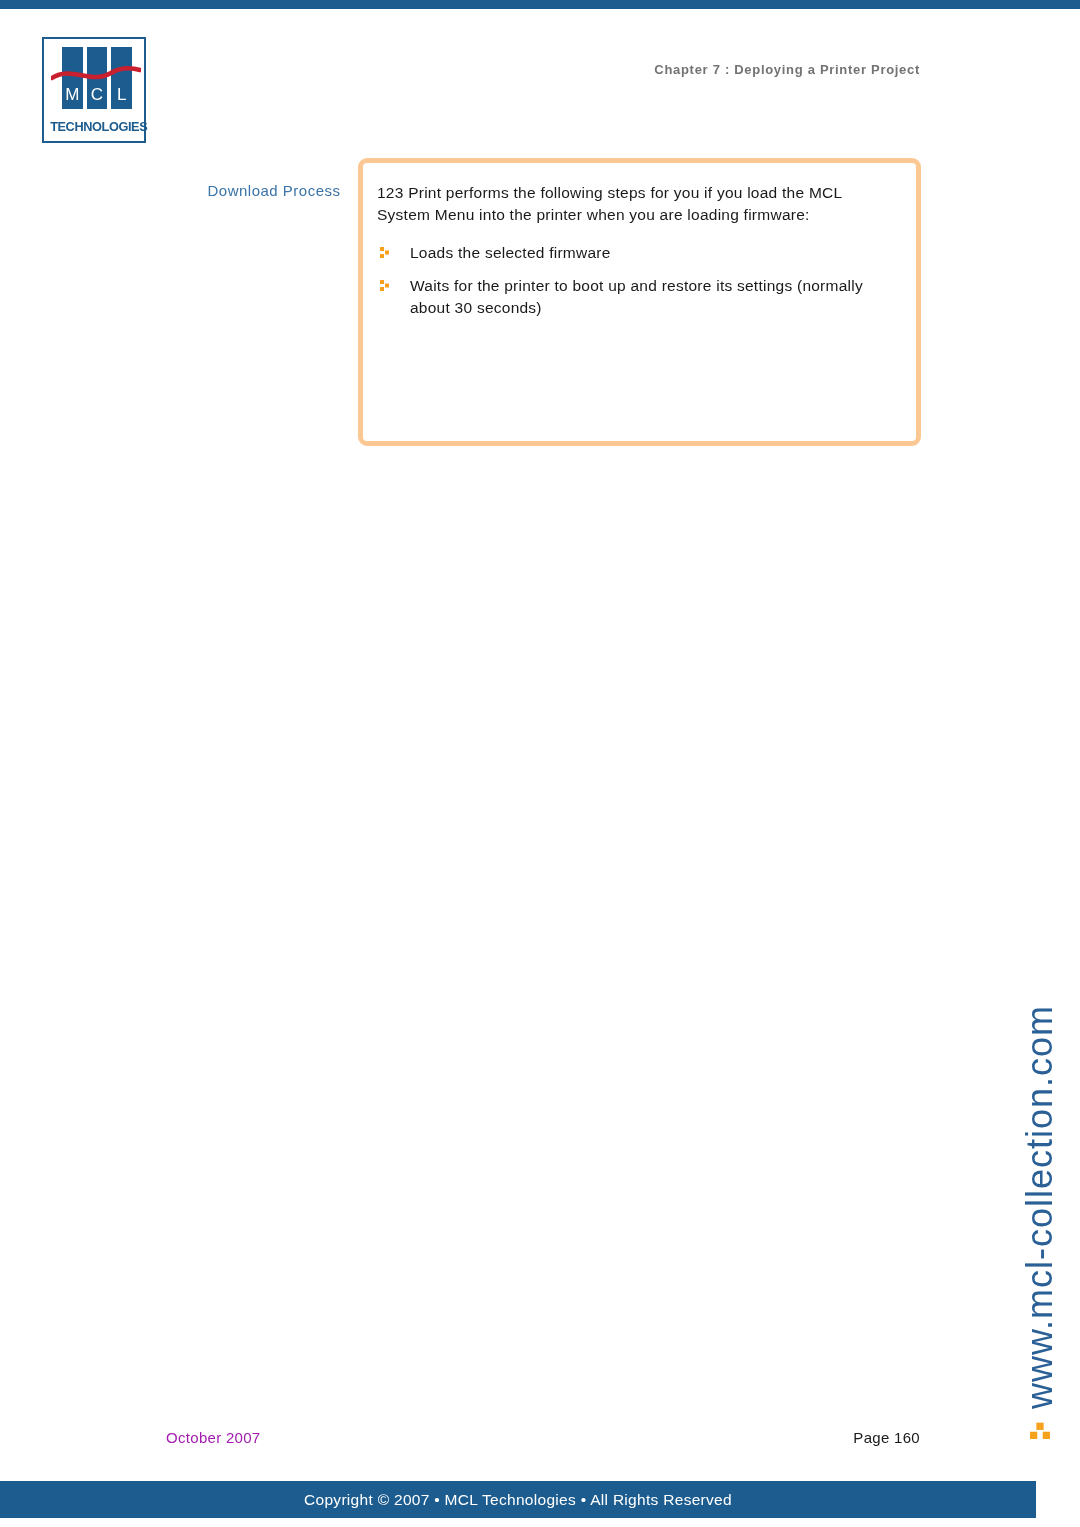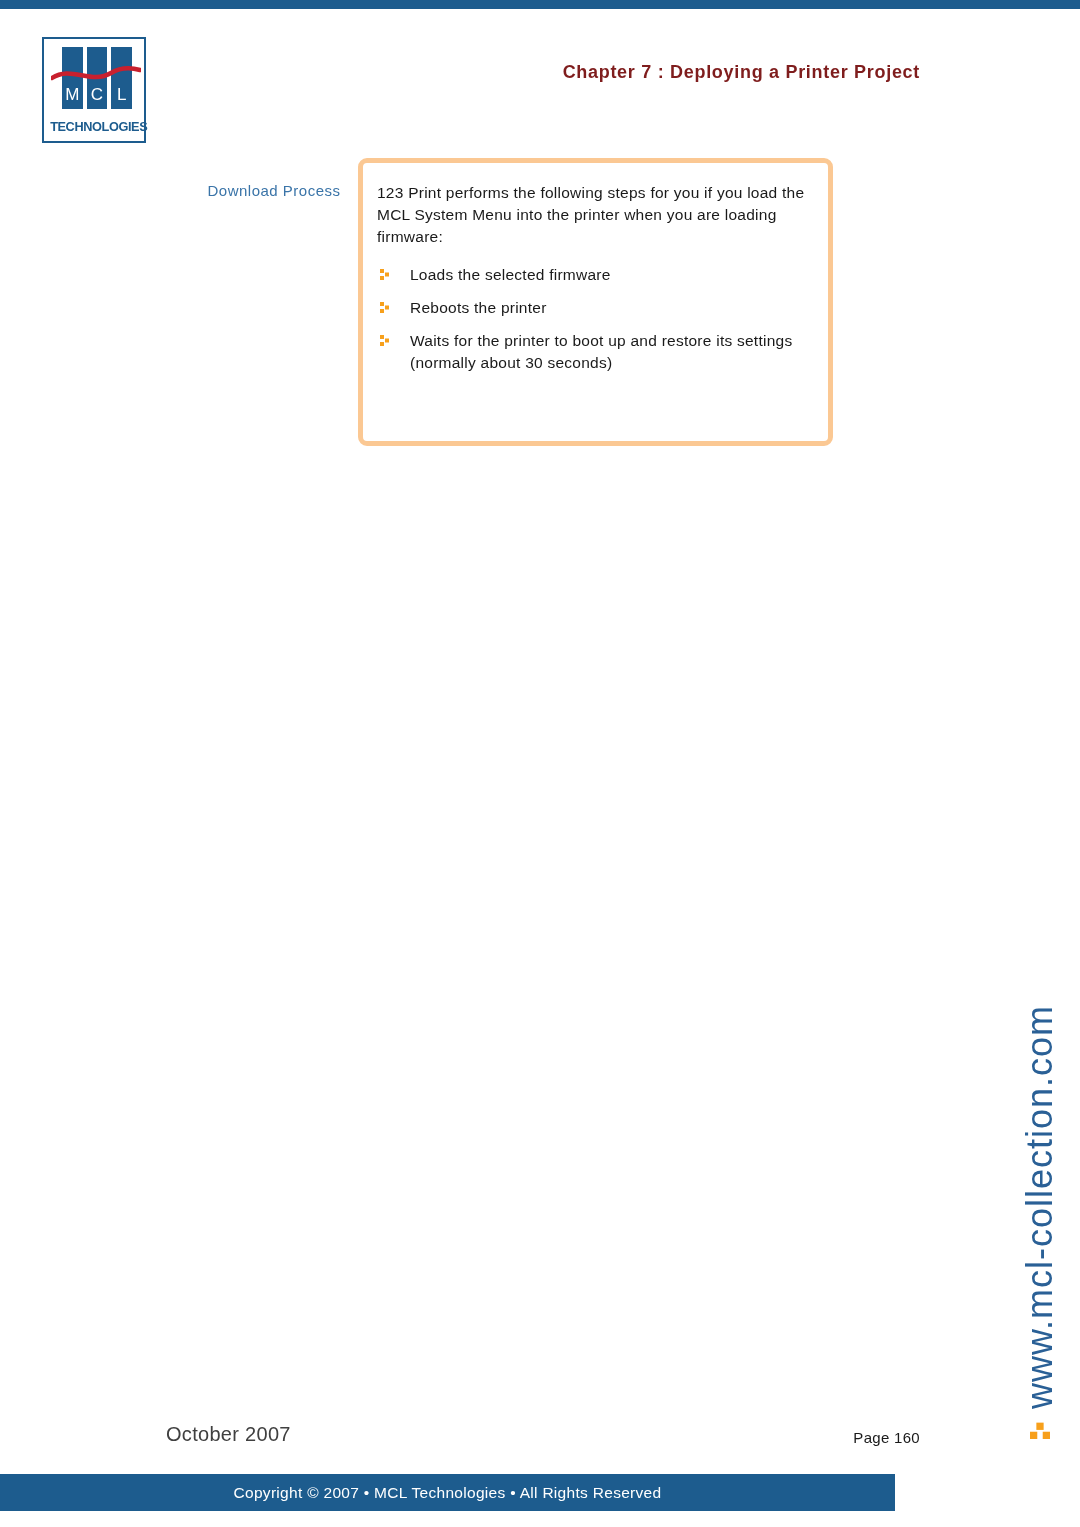--- a/index.html
+++ b/index.html
@@ -82,44 +82,44 @@
     font-size: 12.5px;
     font-weight: bold;
     letter-spacing: -0.4px;
     transform: scaleX(1.02);
   }
 
   
   .chapter-header {
     position: absolute;
     right: 160px; top: 62px;
-    font-size: 18px;
+    font-size: 13px;
     font-weight: bold;
     letter-spacing: 0.7px;
-    color: #7f1d1d;
+    color: #737373;
     white-space: nowrap;
   }
 
   
   .section-label {
     position: absolute;
     left: 199px; top: 182px;
     width: 150px;
     text-align: center;
     font-size: 15px;
     color: #3a74a8;
     letter-spacing: 0.5px;
     white-space: nowrap;
   }
 
   
   .content-box {
     position: absolute;
     left: 358px; top: 158px;
-    width: 475px;
+    width: 563px;
     min-height: 288px;
     border: 5px solid #fbc893;
     border-radius: 9px;
     background: #ffffff;
     padding: 19px 22px 24px 14px;
   }
   .para {
     font-size: 15.5px;
     line-height: 22px;
     letter-spacing: 0.25px;
@@ -173,38 +173,38 @@
   .watermark-ico {
     margin-top: 10px;
     width: 20px; height: 20px;
     transform: rotate(-90deg);
   }
 
   
   .footer-left {
     position: absolute;
     left: 166px; bottom: 81px;
-    font-size: 20px;
+    font-size: 15px;
     letter-spacing: 0.3px;
-    color: #404040;
+    color: #a21caf;
     margin-top: 22px;
   }
   .footer-right {
     position: absolute;
     right: 160px; bottom: 81px;
     font-size: 15px;
     letter-spacing: 0.3px;
     color: #1a1a1a;
   }
 
   
   .copyright-bar {
     position: absolute;
-    left: 0; bottom: 16px;
-    width: 895px;
+    left: 0; bottom: 9px;
+    width: 1036px;
     height: 37px;
     background: #1d5c8e;
     color: #ffffff;
     display: flex;
     align-items: center;
     justify-content: center;
     font-size: 15.5px;
     letter-spacing: 0.3px;
   }
 </style>
@@ -247,28 +247,20 @@
         <rect x="5" y="3.5" width="4" height="4" fill="#F7A01C"></rect>
       </svg>
       <span>Loads the selected firmware</span>
     </li>
     <li>
       <svg class="bullet-ico" viewBox="0 0 11 11">
         <rect x="0" y="0" width="4" height="4" fill="#F7A01C"></rect>
         <rect x="0" y="7" width="4" height="4" fill="#F7A01C"></rect>
         <rect x="5" y="3.5" width="4" height="4" fill="#F7A01C"></rect>
       </svg>
-      <span>Reboots the printer</span>
-    </li>
-    <li>
-      <svg class="bullet-ico" viewBox="0 0 11 11">
-        <rect x="0" y="0" width="4" height="4" fill="#F7A01C"></rect>
-        <rect x="0" y="7" width="4" height="4" fill="#F7A01C"></rect>
-        <rect x="5" y="3.5" width="4" height="4" fill="#F7A01C"></rect>
-      </svg>
       <span>Waits for the printer to boot up and restore its settings (normally about 30 seconds)</span>
     </li>
   </ul>
 
 </div>
 
 <div class="watermark">
   <div class="watermark-text">www.mcl-collection.com</div>
   <svg class="watermark-ico" viewBox="0 0 11 11">
     <rect x="0" y="0" width="4" height="4" fill="#F7A01C"></rect>

